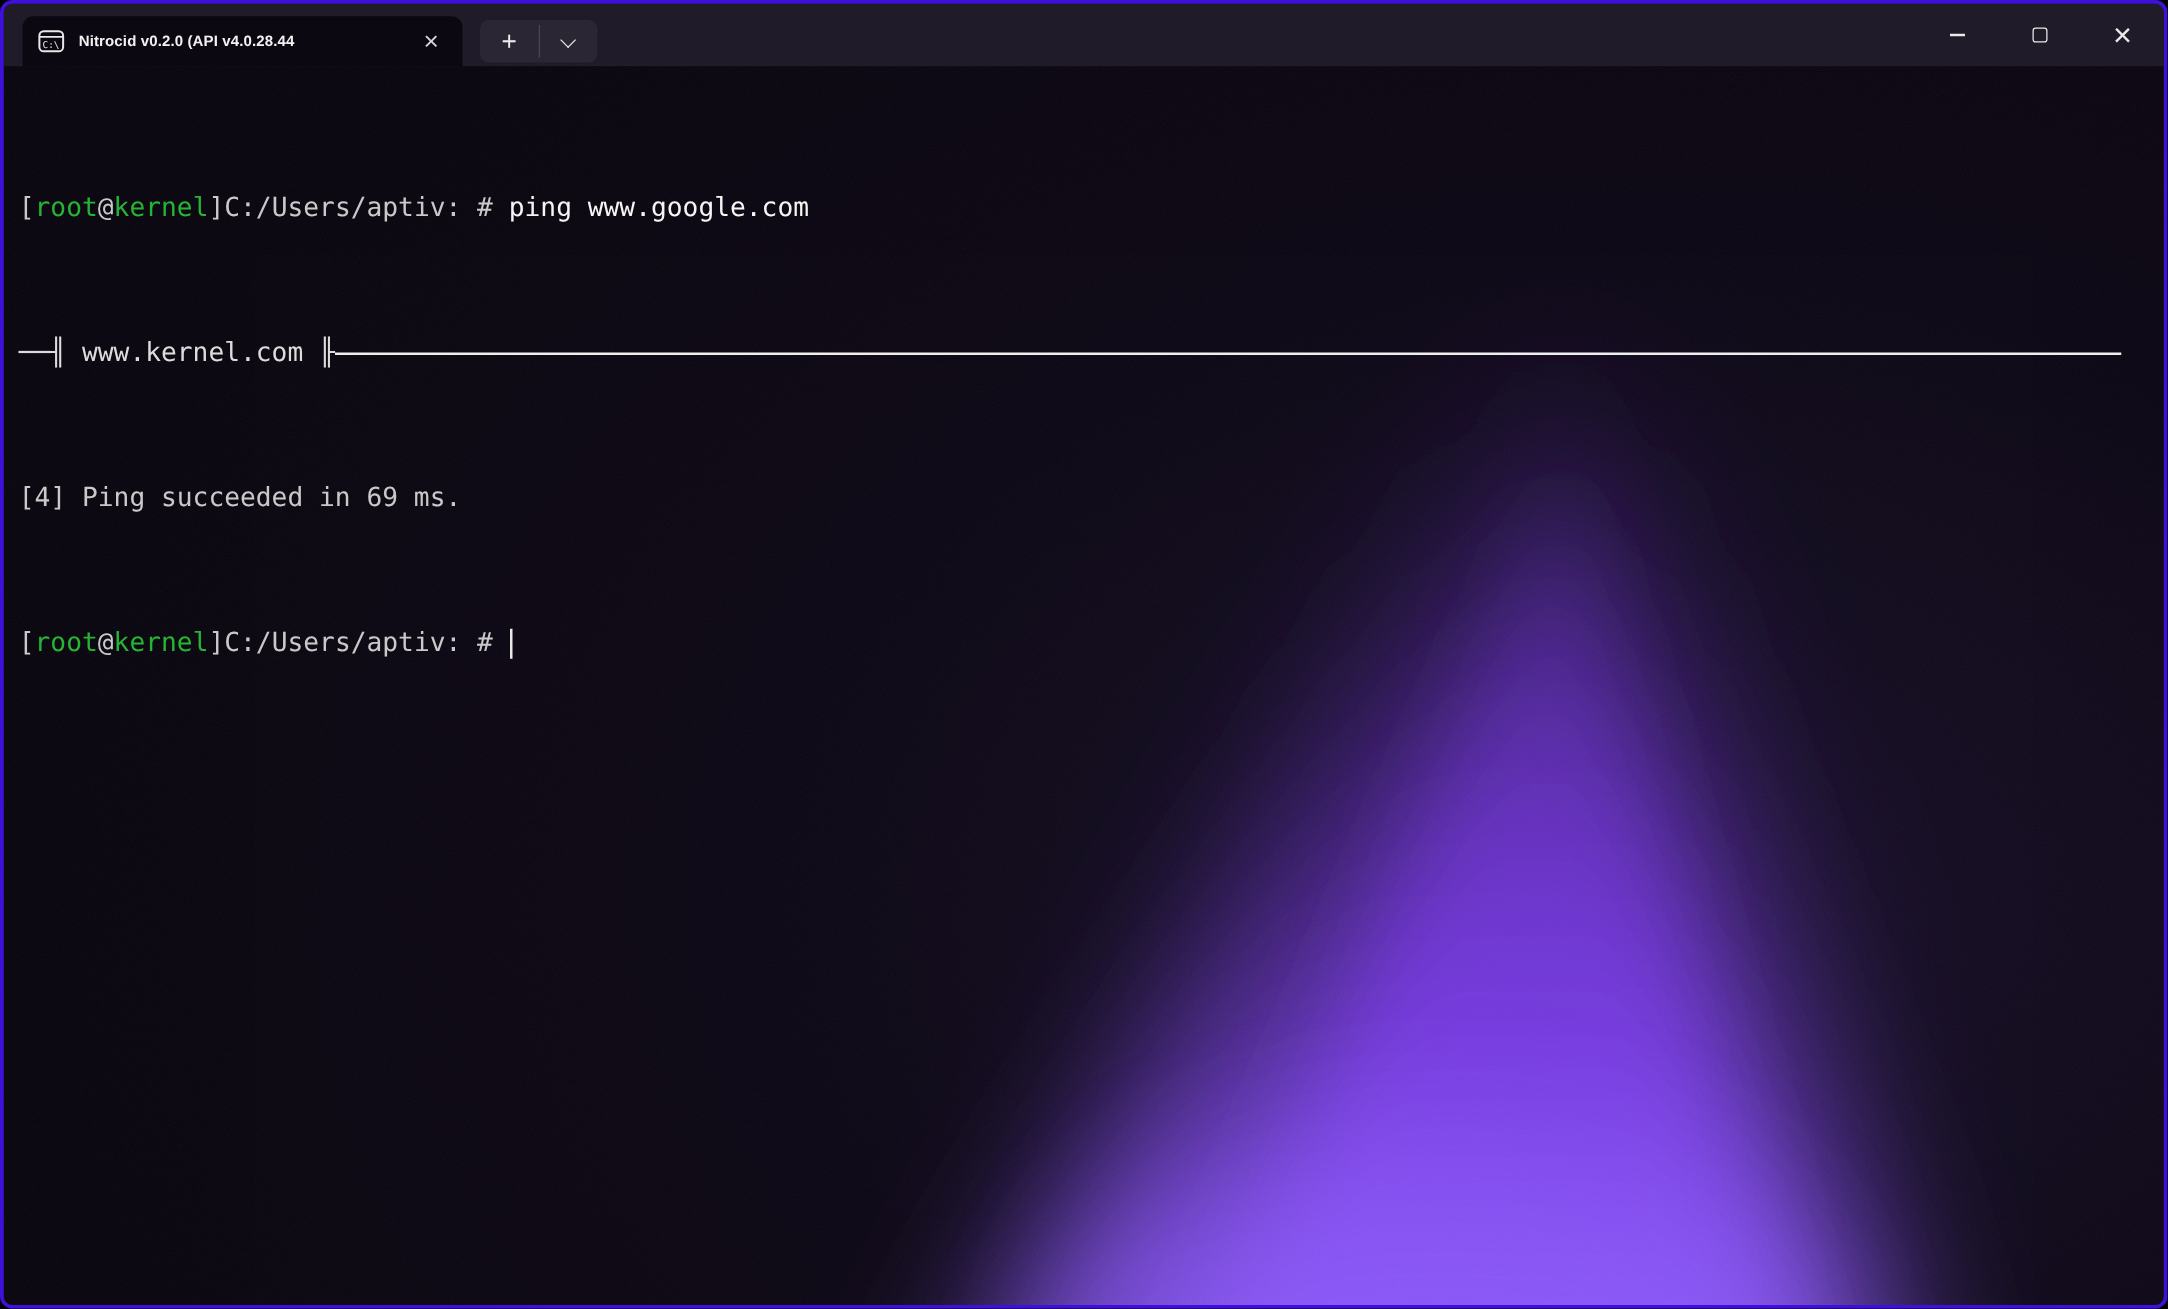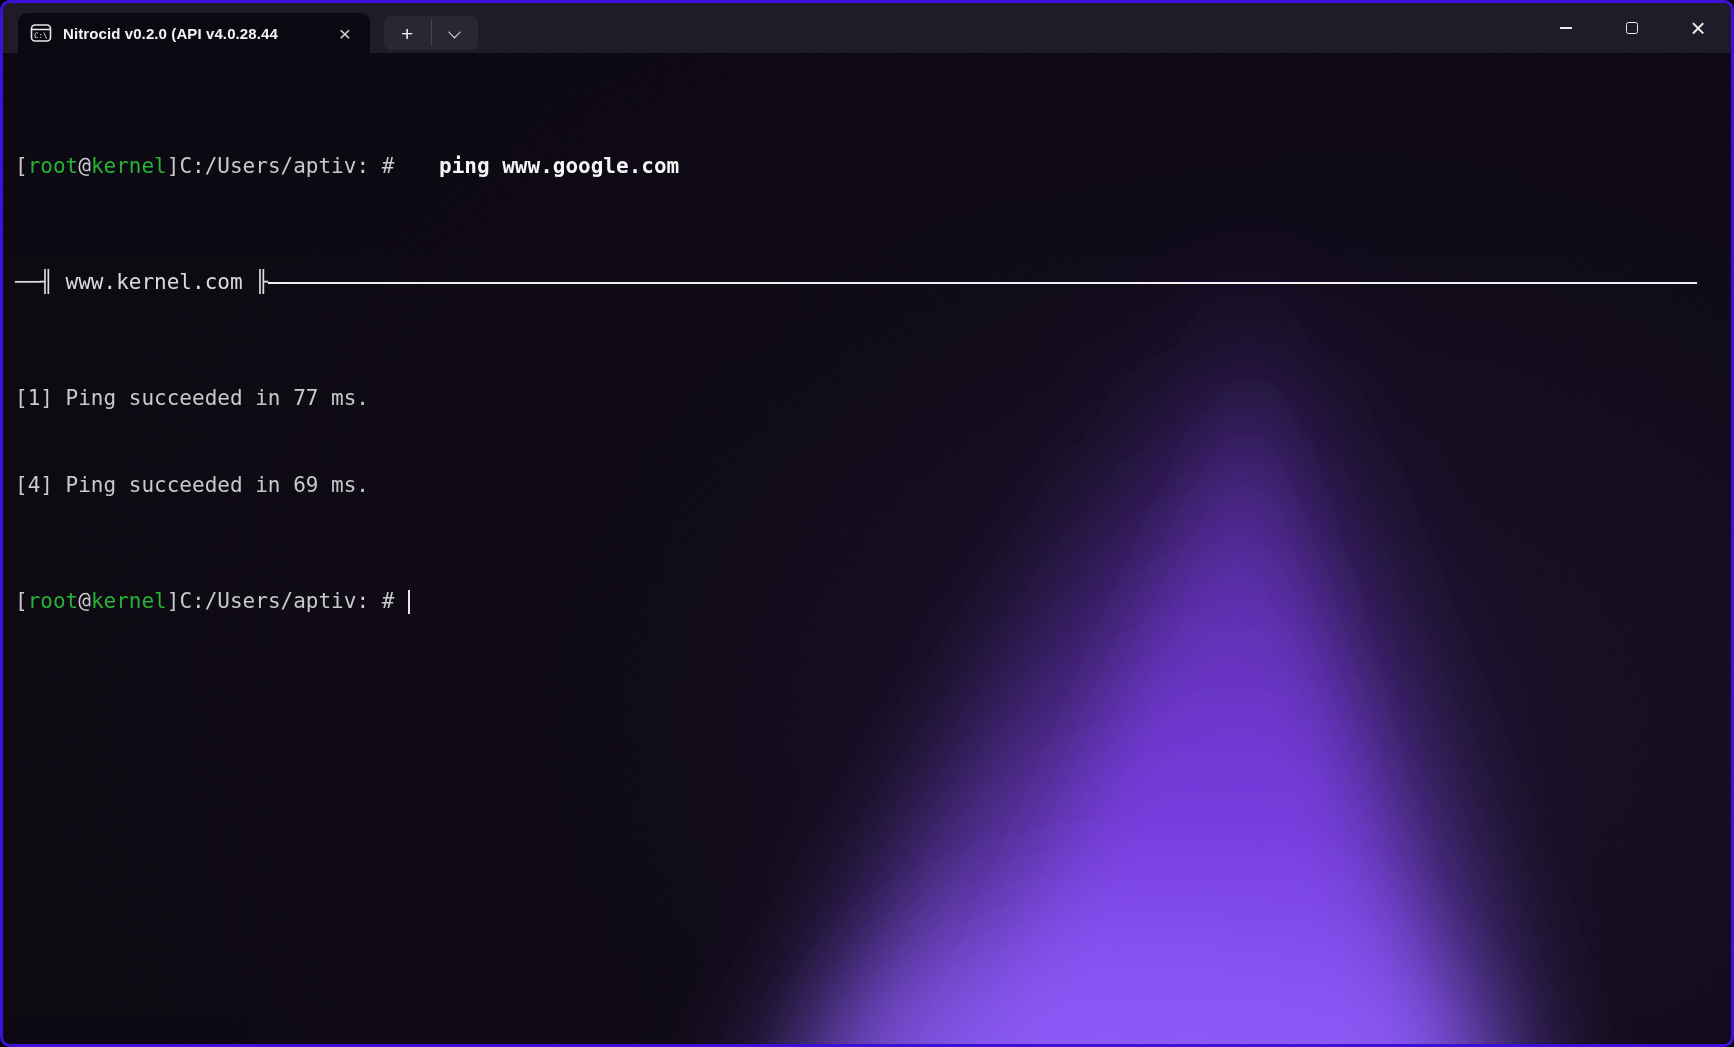--- a/index.html
+++ b/index.html
@@ -28,21 +28,21 @@
     width:352px; height:40px;
     background:#0b0812;
     border-radius:9px 9px 0 0;
     display:flex; align-items:center;
     padding:0 12px 0 12px;
     color:#f0f0f0;
   }
   .tab-icon { width:22px; height:20px; margin-right:11px; flex:0 0 auto; display:flex; align-items:center; }
   .tab-title {
     flex:1 1 auto; overflow:hidden; white-space:nowrap;
-    font-size:15px; font-weight:600; color:#f2f2f2; letter-spacing:0.1px;
+    font-size:12px; font-weight:600; color:#f2f2f2; letter-spacing:0.1px;
   }
   .tab-close {
     flex:0 0 auto; margin-left:8px;
     width:26px; height:26px; border-radius:4px;
     display:flex; align-items:center; justify-content:center;
     font-size:21px; font-weight:300; color:#d6d6d6; cursor:default;
     line-height:1;
   }
   .newtab-group {
     margin-left:14px; margin-bottom:3px;
@@ -84,21 +84,21 @@
     position:absolute; inset:0;
     padding:12px 0 0 12px;
     font-family:"DejaVu Sans Mono", monospace;
     font-size:21px; line-height:29px;
     color:#c9c9c9;
     white-space:pre;
   }
   .line { height:29px; display:flex; align-items:center; }
   .t-gray   { color:#c9c9c9; }
   .t-green  { color:#25b433; }
-  .t-bright { color:#f5f5f5; font-weight:bold;margin-left:32px; }
+  .t-bright { color:#f5f5f5; font-weight:normal; }
   .t-sep    { color:#dcdcdc; }
   .sep-rule { flex:1 1 auto; height:2px; background:#efefef; margin-right:34px; }
   .cursor   { display:inline-block; width:2px; height:24px; background:#e8e8e8; margin-left:1px; }
 </style>
 </head>
 <body>
 
 <div class="stage">
   <div class="window">
 
@@ -171,21 +171,20 @@
         </filter>
         <rect width="100%" height="100%" filter="url(#grain)" opacity="0.10"></rect>
       </svg>
 
       <div class="term-content">
 
         <div class="line"><span class="t-gray">[</span><span class="t-green">root</span><span class="t-gray">@</span><span class="t-green">kernel</span><span class="t-gray">]</span><span class="t-gray">C:/Users/aptiv: # </span><span class="t-bright">ping www.google.com</span></div>
 
         <div class="line"><span class="t-sep">──╢ </span><span class="t-sep">www.kernel.com</span><span class="t-sep"> ╟</span><span class="sep-rule"></span></div>
 
-        <div class="line t-gray">[1] Ping succeeded in 77 ms.</div>
         <div class="line t-gray">[4] Ping succeeded in 69 ms.</div>
 
         <div class="line"><span class="t-gray">[</span><span class="t-green">root</span><span class="t-gray">@</span><span class="t-green">kernel</span><span class="t-gray">]</span><span class="t-gray">C:/Users/aptiv: # </span><span class="cursor"></span></div>
 
       </div>
     </div>
   </div>
 </div>
 
 </body></html>

